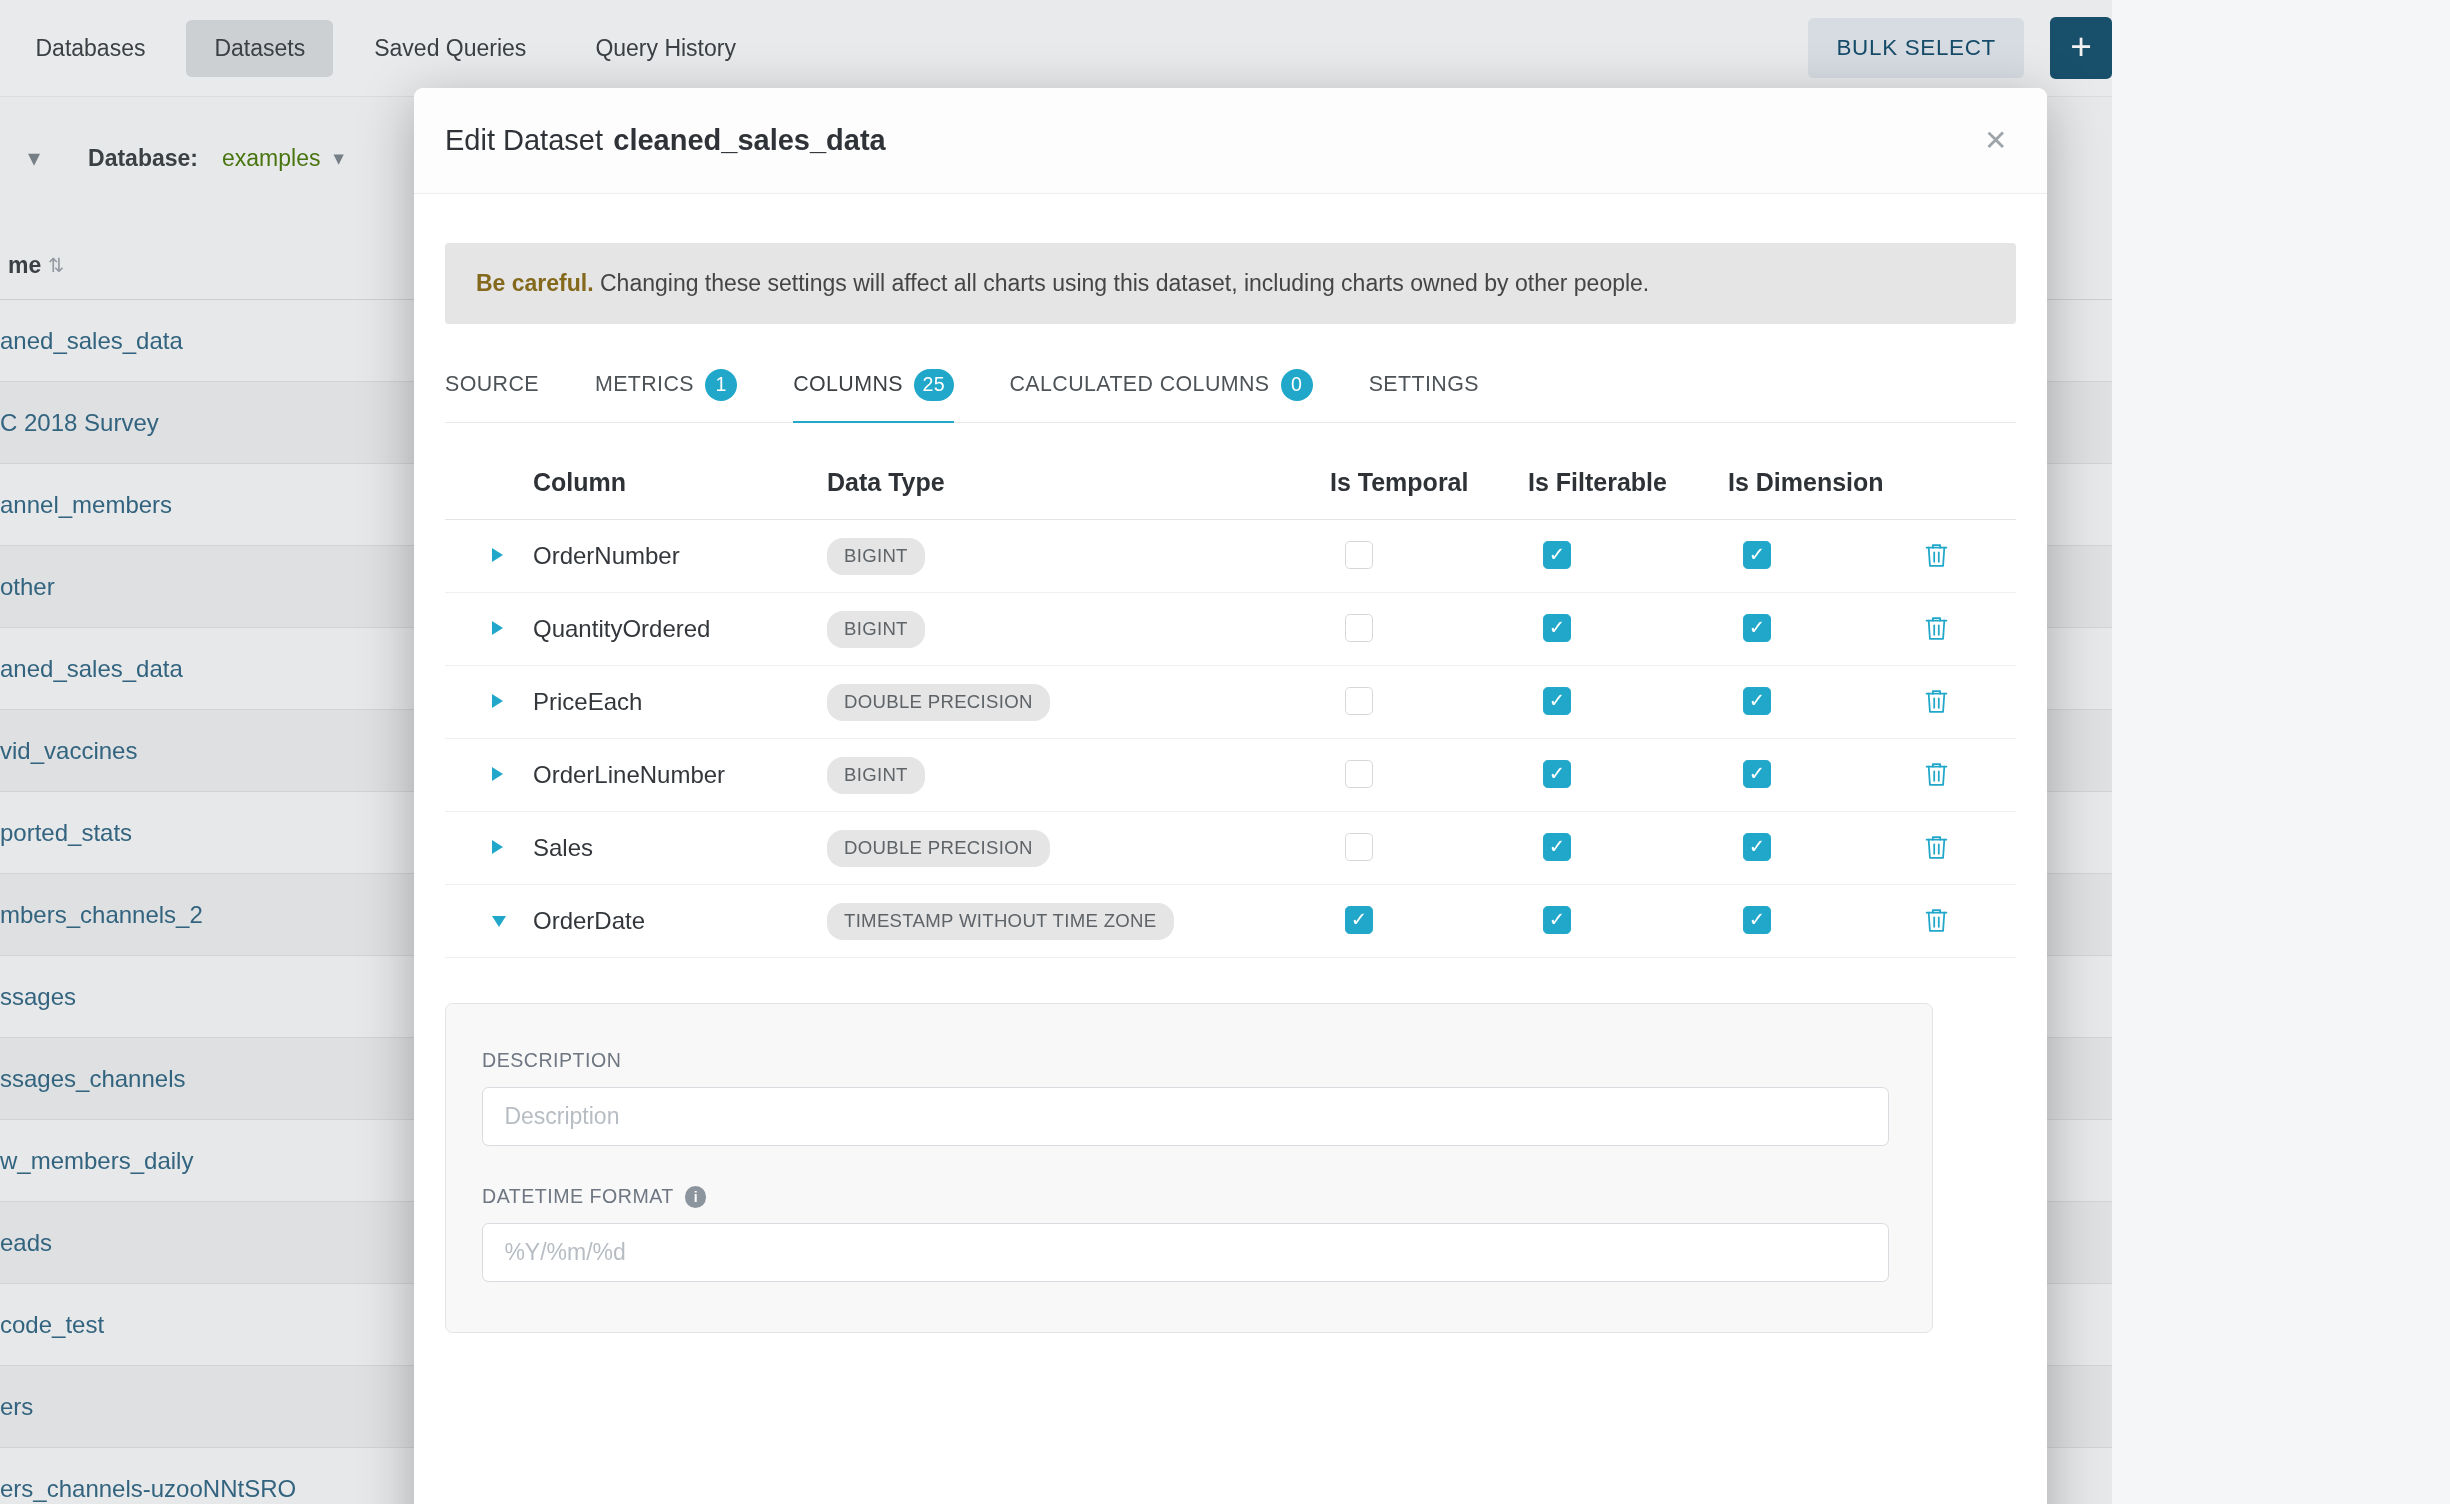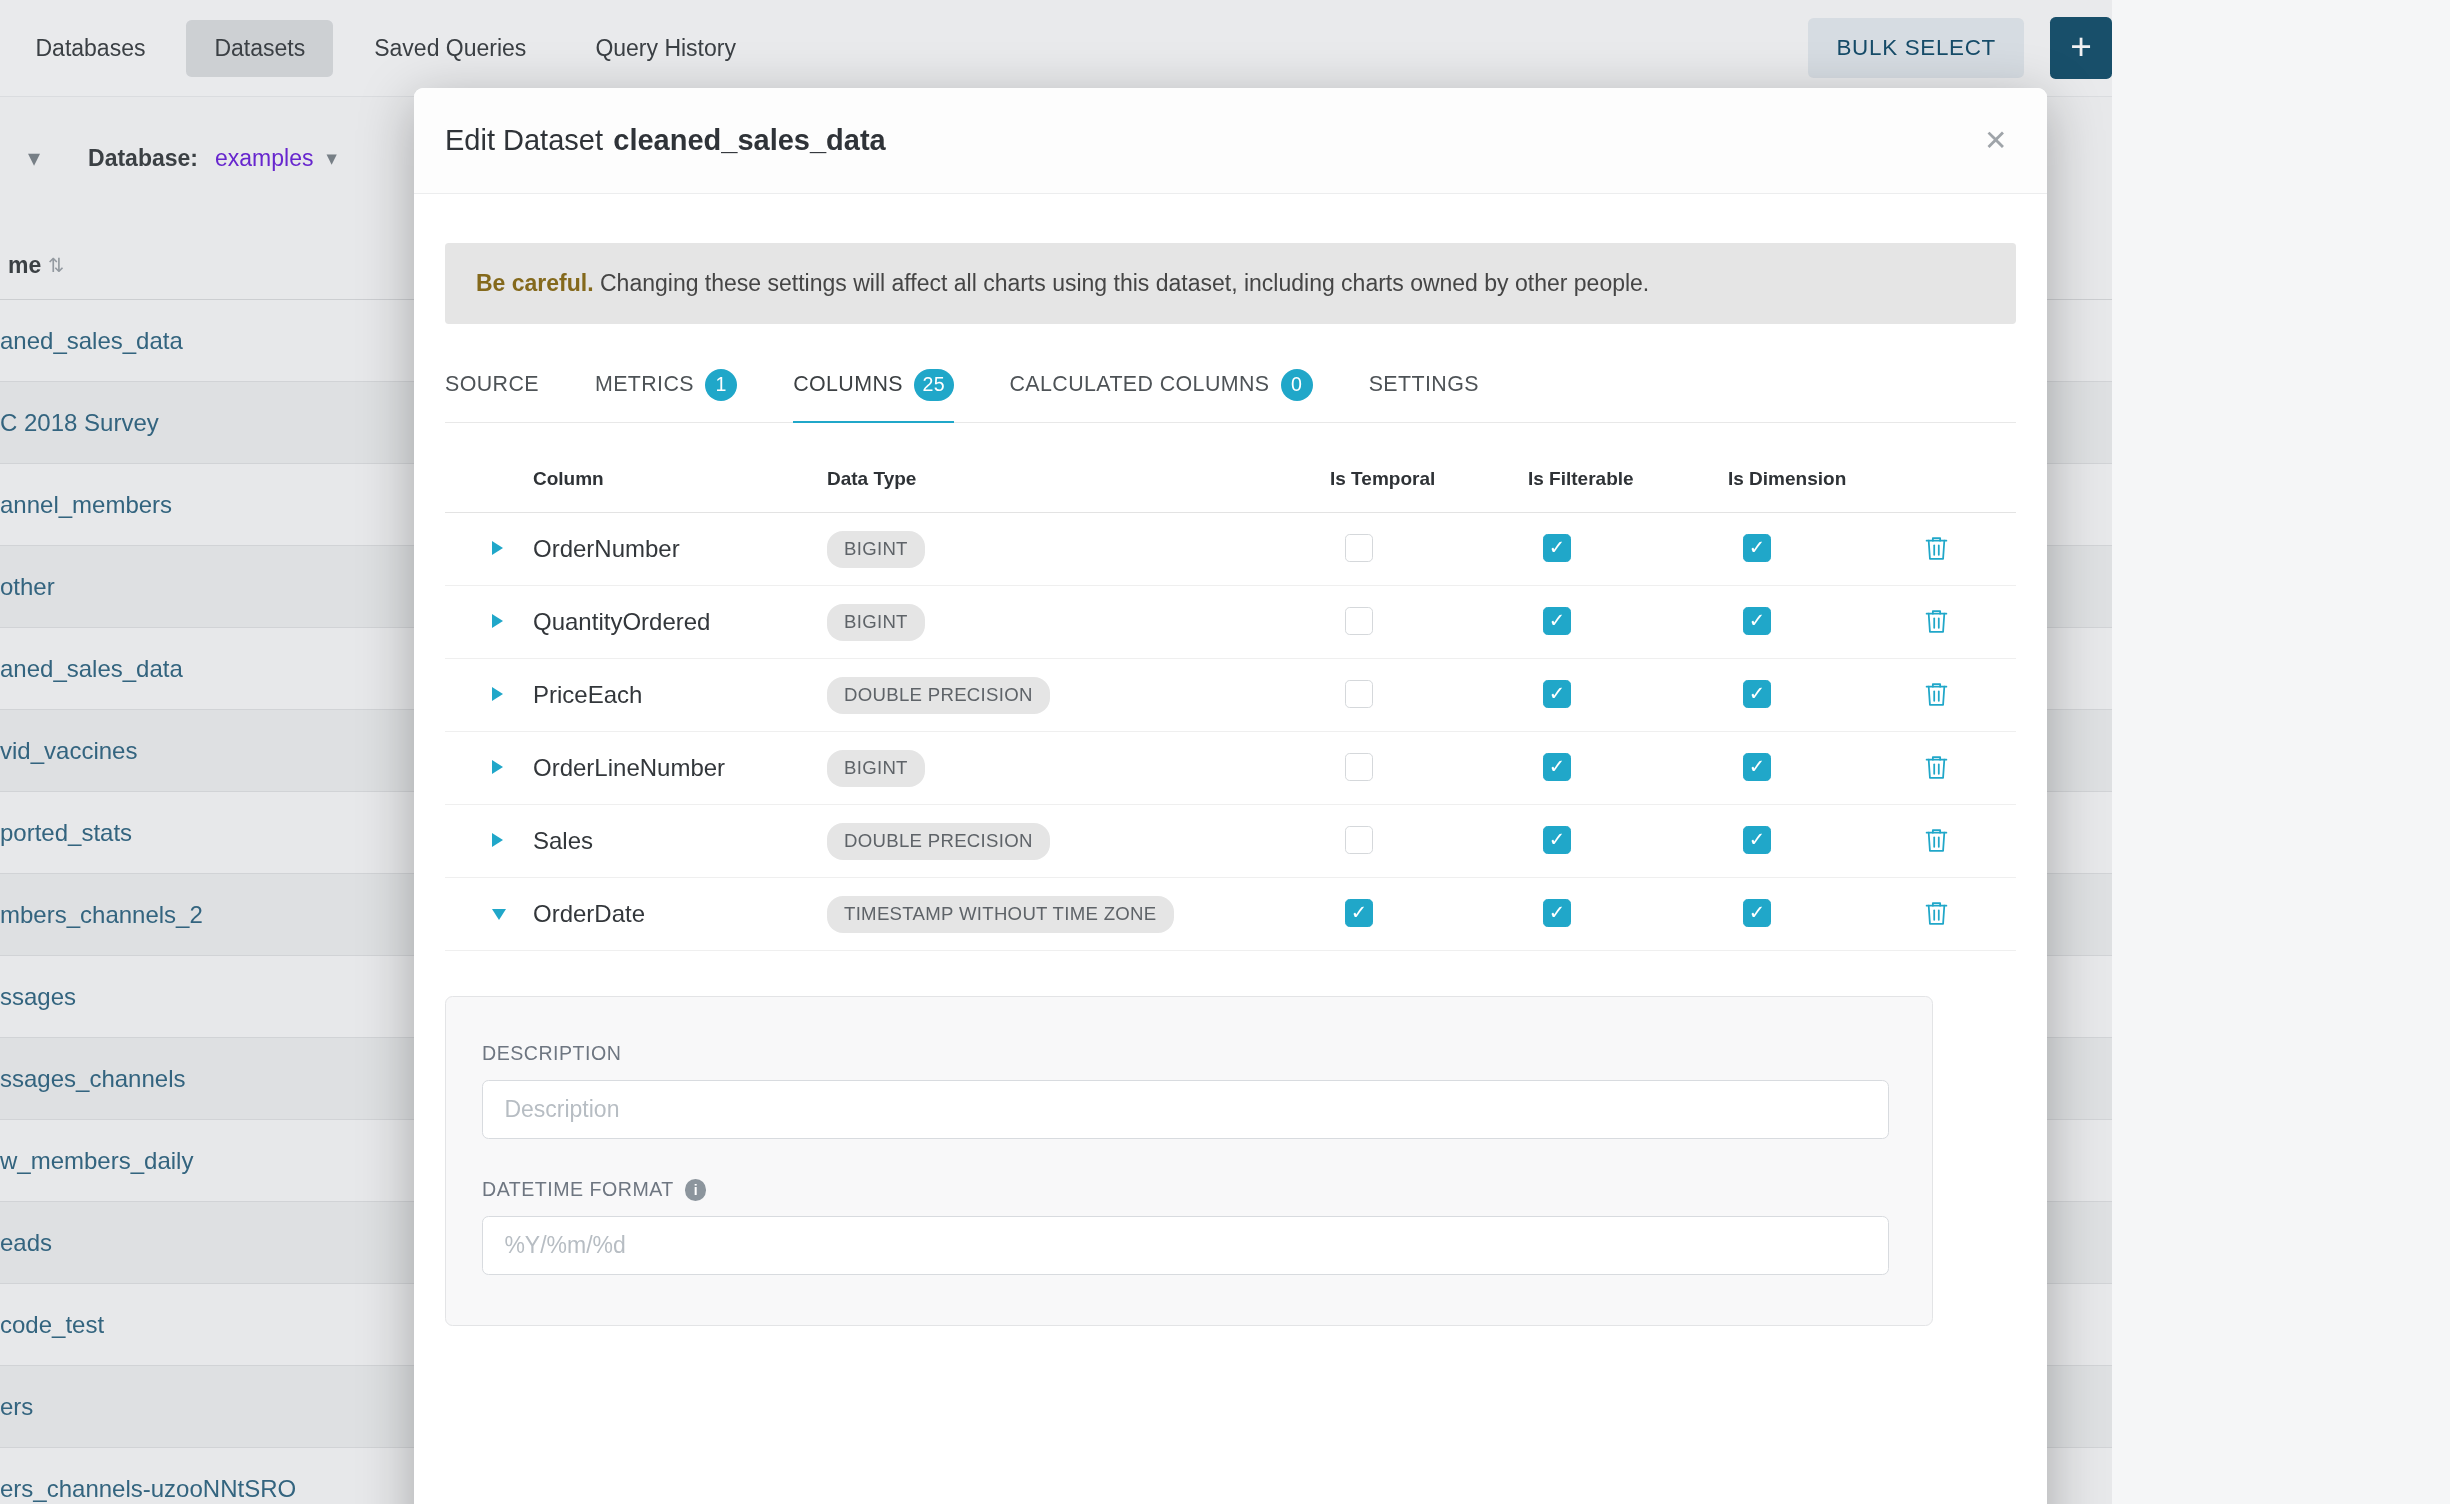--- a/index.html
+++ b/index.html
@@ -23,21 +23,21 @@
     font-family:inherit;}
   .add-btn{width:62px;height:62px;background:#19536F;border:none;border-radius:5.6px;color:#fff;
     display:flex;align-items:center;justify-content:center;cursor:pointer;}
   .add-btn span{font-size:37px;line-height:1;margin-top:-3.7px;}
 
   .filter-row{position:absolute;top:127px;left:0;height:62px;display:flex;align-items:center;
     font-size:23px;color:#3E4347;}
   .chev{color:#7E868D;font-size:24px;cursor:pointer;}
   .chev.first{margin-left:28px;}
   .db-label{margin-left:48px;font-weight:700;}
-  .db-value{margin-left:17px;color:#6d28d9;cursor:pointer;}
+  .db-value{margin-left:24px;color:#4d7c0f;cursor:pointer;}
   .chev.small{margin-left:13px;font-size:20.5px;}
 
   .bg-table-header{position:absolute;top:233px;left:0;right:0;height:67px;border-bottom:0.9px solid #D8DADC;}
   .bg-name-h{position:absolute;left:8px;top:18.6px;font-size:23px;font-weight:600;color:#3E4347;cursor:pointer;}
   .sort-icon{position:absolute;left:48px;top:20.5px;font-size:19.6px;color:#9CA2A8;cursor:pointer;}
   .bg-actions-h{position:absolute;left:2132px;top:18.6px;font-size:23px;font-weight:600;color:#404040;}
 
   .bg-rows{position:absolute;top:300px;left:0;right:0;}
   .bg-row{height:82px;border-bottom:0.9px solid #DEE0E2;display:flex;align-items:center;background:#F5F6F7;}
   .bg-row.alt{background:#EBEDEF;}
@@ -64,21 +64,21 @@
     color:#4E5357;letter-spacing:0.4px;cursor:pointer;border-bottom:2.8px solid transparent;
     margin-bottom:-0.9px;white-space:nowrap;}
   .tab.active{border-bottom-color:var(--accent);color:#3C4043;}
   .badge{min-width:32px;height:32px;padding:0 8.4px;border-radius:16px;background:var(--accent);
     color:#fff;font-size:19.6px;font-weight:500;display:inline-flex;align-items:center;
     justify-content:center;}
 
   .cols-header,.col-row{display:grid;grid-template-columns:88px 294px 503px 198px 200px 196px 1fr;
     align-items:center;}
   .cols-header{margin-top:22.4px;border-bottom:0.9px solid #E3E3E3;padding:22.4px 0;}
-  .hcell{font-size:19px;font-weight:600;color:#2E3236;}
+  .hcell{font-size:25px;font-weight:600;color:#2E3236;}
   .col-row{height:73px;border-bottom:0.9px solid #EFEFEF;}
   .caret-cell{padding-left:47px;}
   .caret{width:0;height:0;display:inline-block;
     border-top:7.5px solid transparent;border-bottom:7.5px solid transparent;
     border-left:11.2px solid var(--accent);cursor:pointer;}
   .caret.down{border-left:7.5px solid transparent;border-right:7.5px solid transparent;
     border-top:11.2px solid var(--accent);border-bottom:none;}
   .name-cell{font-size:24px;color:var(--dark-text);}
   .pill{display:inline-block;background:#e5e5e5;border-radius:16px;padding:7.5px 17px;font-size:18.6px;
     color:#5E6368;letter-spacing:0.3px;white-space:nowrap;text-align:center;}

